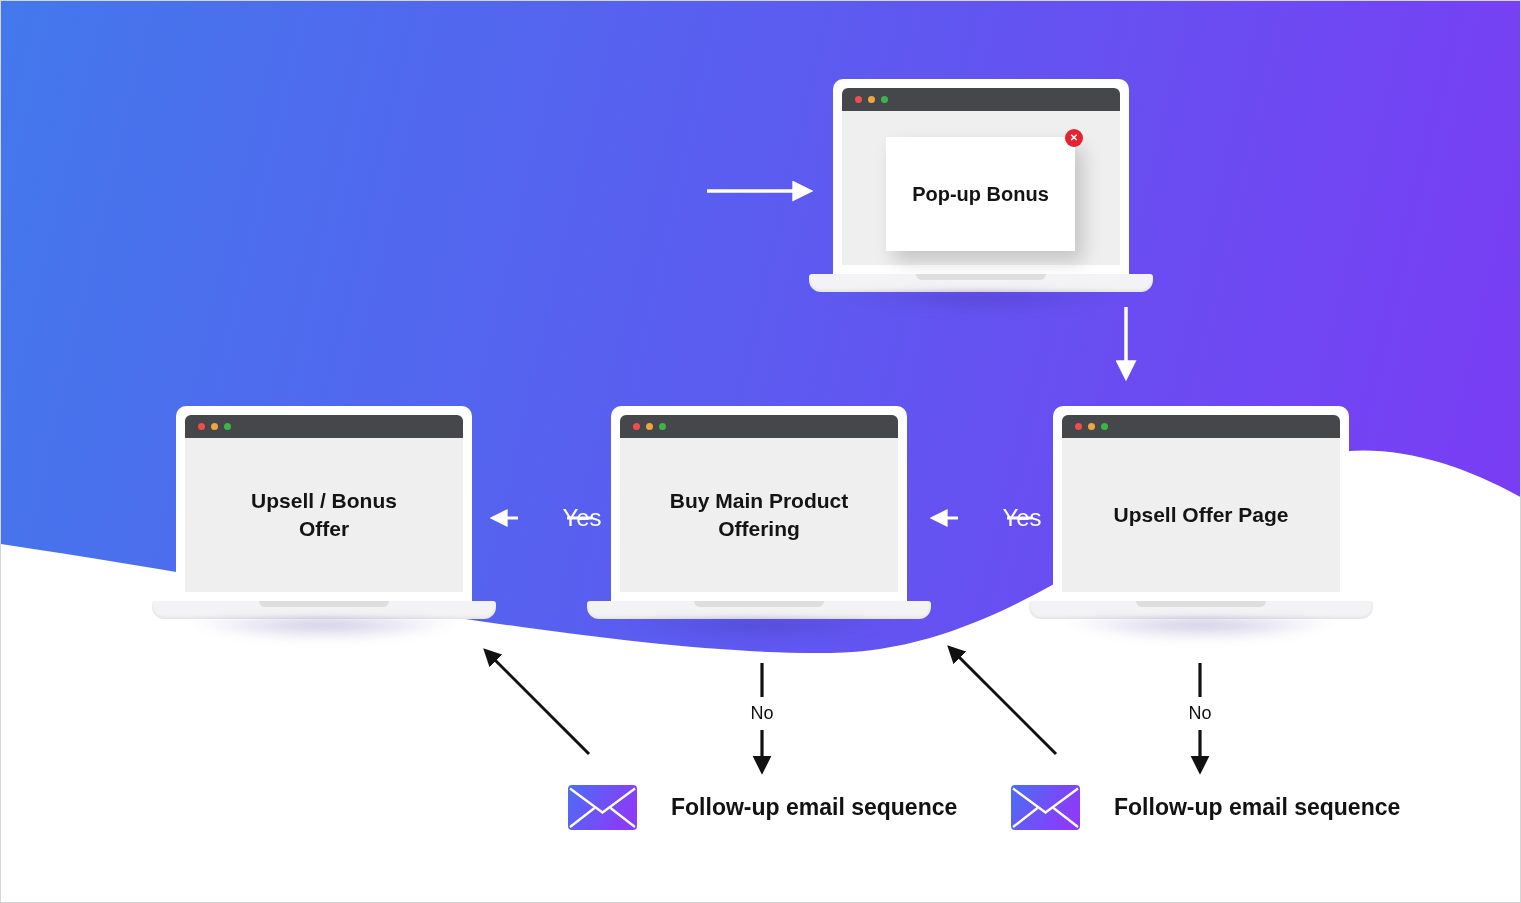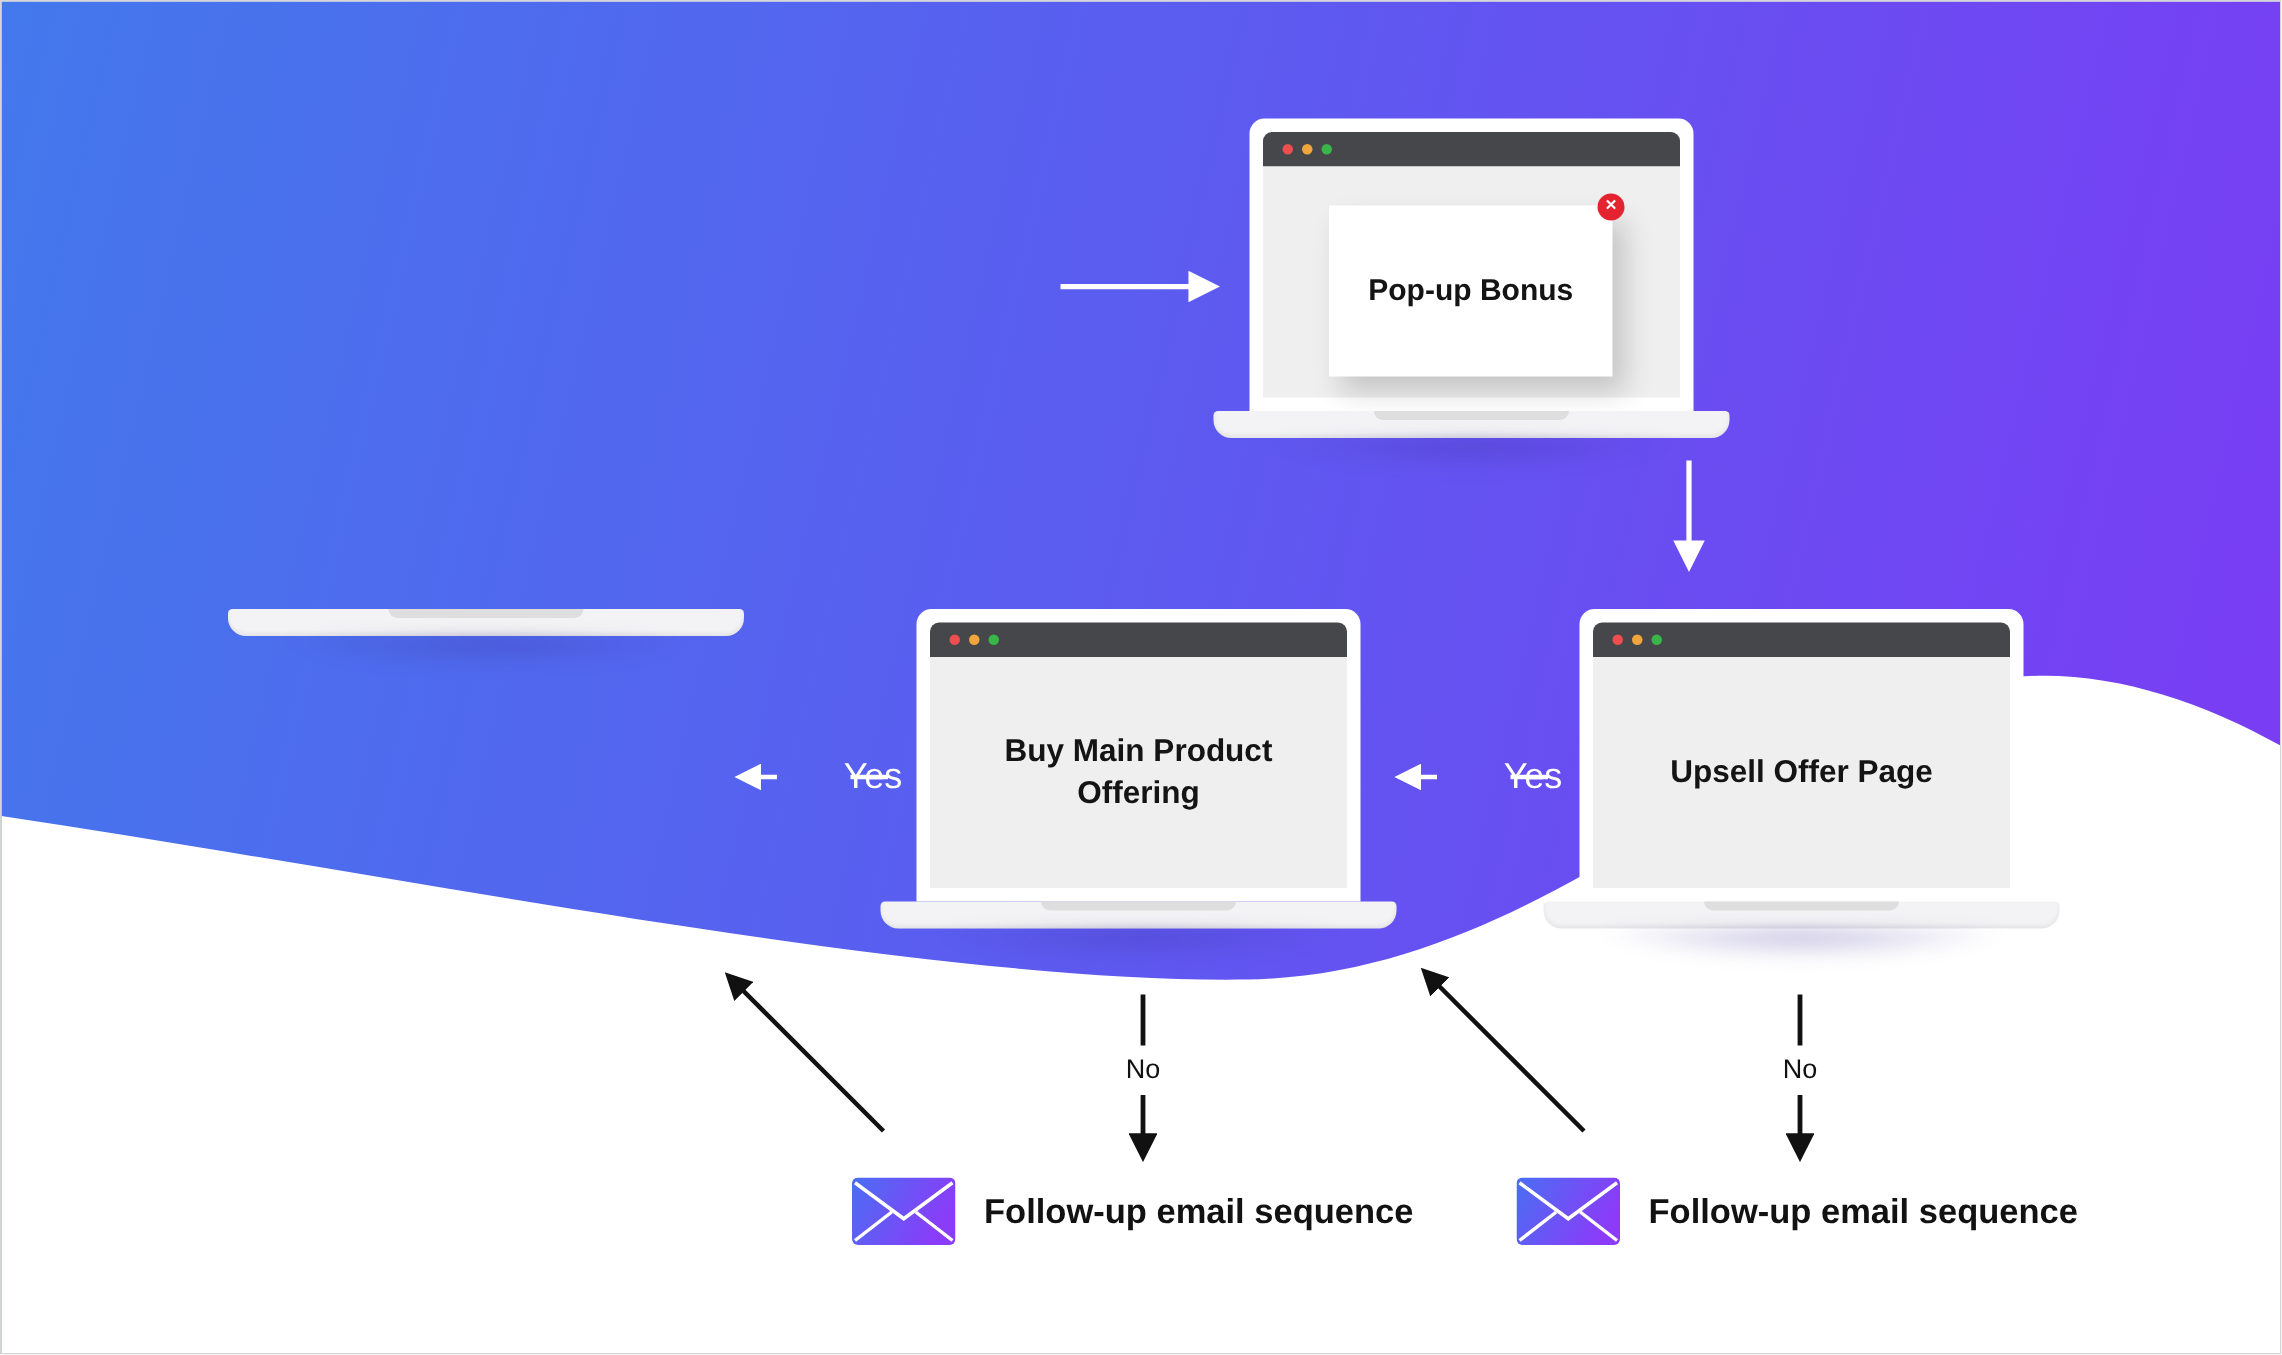--- a/index.html
+++ b/index.html
@@ -67,21 +67,21 @@
 
   
   .edge-label {
     position:absolute; z-index:6; transform:translate(-50%,-50%);
     white-space:nowrap;
   }
   .edge-label.yes { color:#ffffff; font-size:24px; font-weight:400;margin-left:40px; }
   .edge-label.no  { color:#121212; font-size:18px; font-weight:400; }
 
   
-  .email-item { position:absolute; z-index:6; display:flex; align-items:center; gap:19px; }
+  .email-item { position:absolute; z-index:6; display:flex; align-items:center; gap:34px; }
   .email-icon { width:69px; height:45px; display:block; }
   .email-label { font-size:23px; font-weight:bold; color:#121212; white-space:nowrap; }
 </style>
 </head>
 <body>
 
 <div class="canvas">
 
   <svg class="wave" viewBox="0 0 1521 903" preserveAspectRatio="none">
     <path d="M0,543 C 280,585 620,655 830,652 C 1030,649 1160,480 1330,452 C 1390,442 1460,462 1521,497 L1521,903 L0,903 Z" fill="#ffffff"></path>
@@ -132,20 +132,30 @@
           <div class="popup-close">✕</div>
         </div>
       </div>
     </div>
     <div class="laptop-base">
         <div class="notch"></div>
       </div>
   </div>
 
   <div class="laptop" style="left:151px; top:405px;">
+    <div class="laptop-body">
+      <div class="titlebar">
+        <span class="dot red"></span>
+        <span class="dot yellow"></span>
+        <span class="dot green"></span>
+      </div>
+      <div class="screen">
+        <div class="screen-label" style="max-width:160px;">Upsell / Bonus Offer</div>
+      </div>
+    </div>
     <div class="laptop-base">
         <div class="notch"></div>
       </div>
   </div>
 
   <div class="laptop" style="left:586px; top:405px;">
     <div class="laptop-body">
       <div class="titlebar">
         <span class="dot red"></span>
         <span class="dot yellow"></span>

